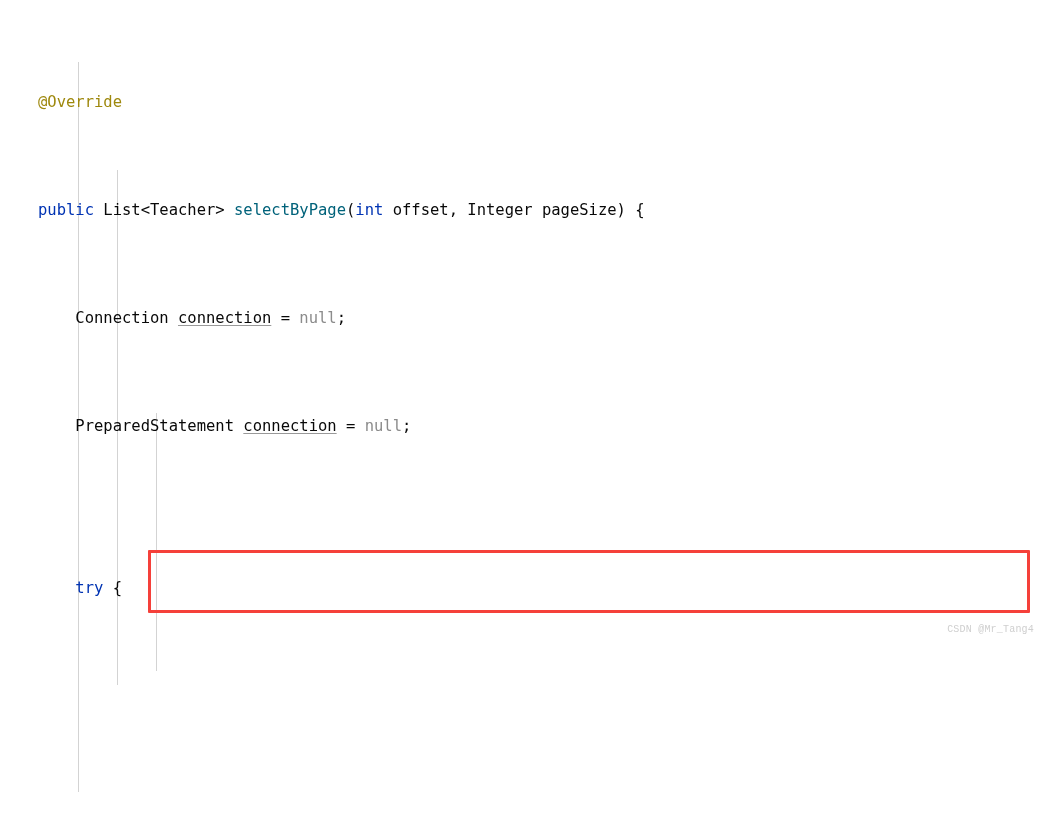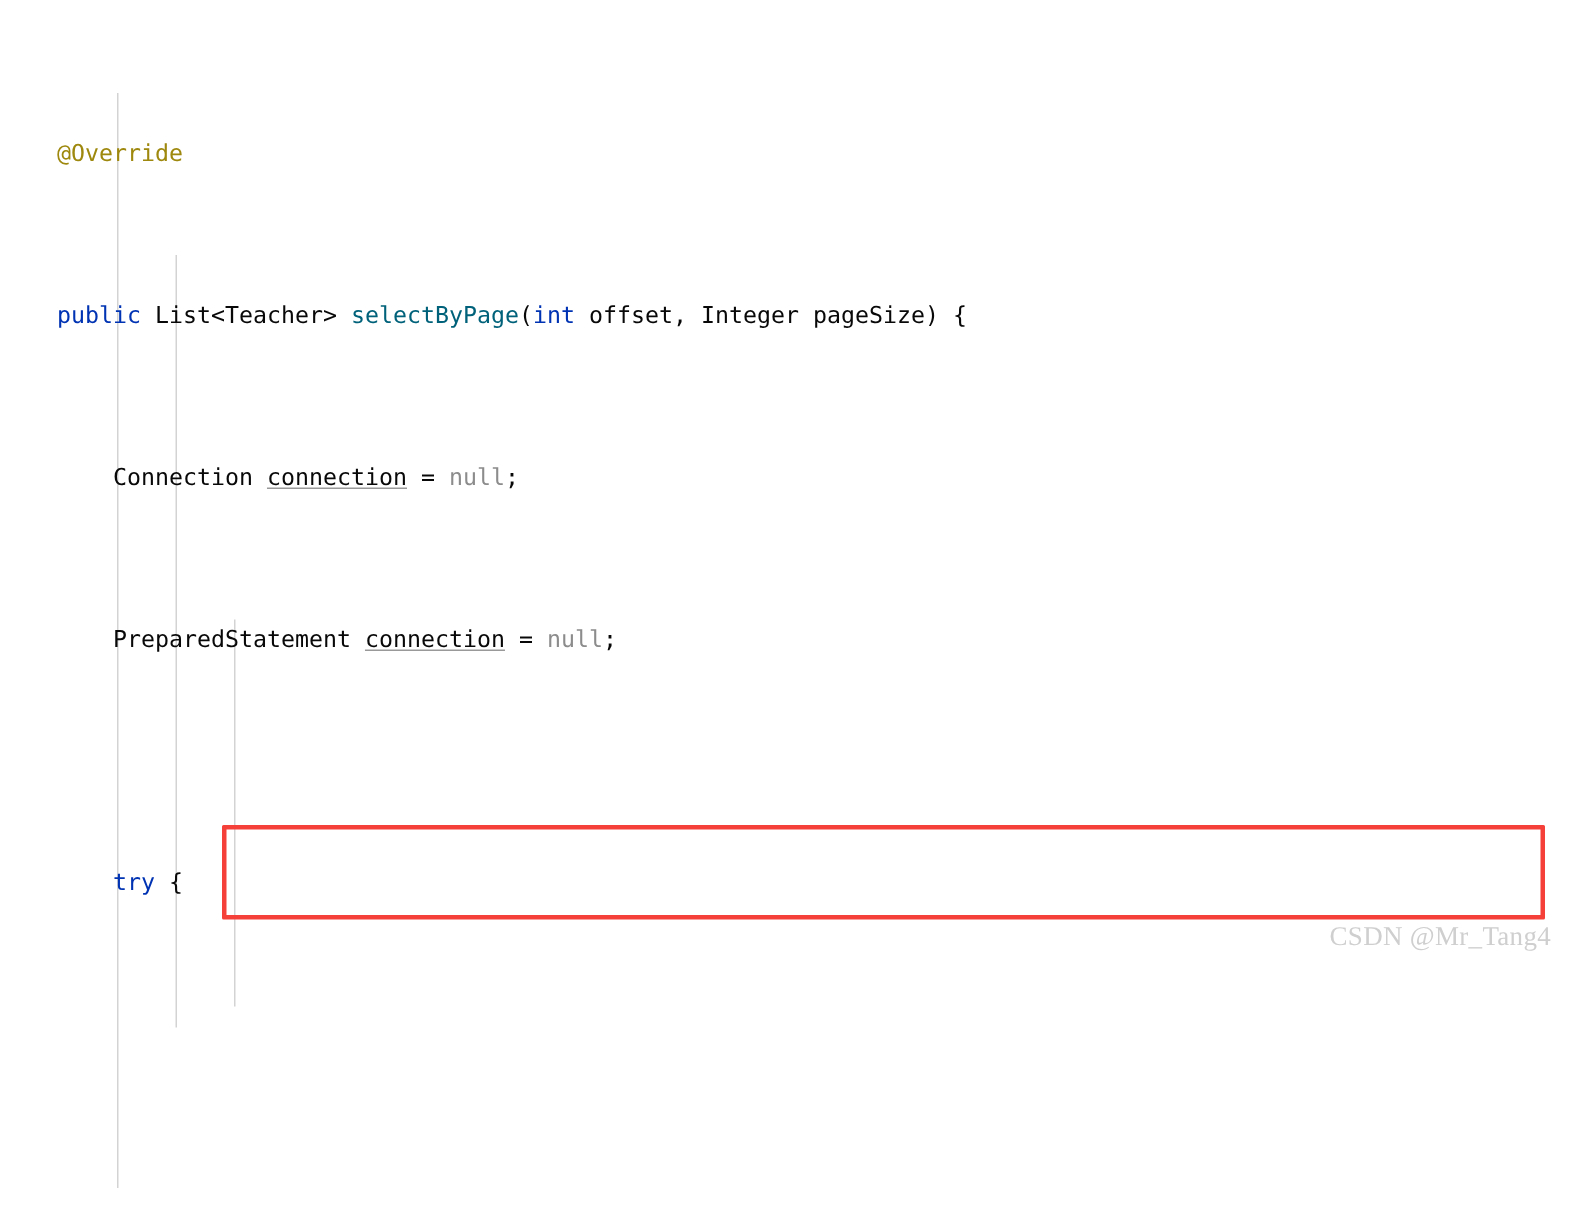--- a/index.html
+++ b/index.html
@@ -58,22 +58,22 @@
     border-radius: 1px;
     pointer-events: none;
   }
 
   
   #watermark {
     position: absolute;
     right: 14px;
     bottom: 6px;
     color: #cfcfcf;
-    font-family: Liberation Serif, serif;
-    font-size: 18px;
+    font-family: Liberation Mono, monospace;
+    font-size: 10px;
     letter-spacing: 0.2px;
   }
 </style>
 </head>
 <body>
 
 <div id="editor">
 
   <div class="guide" style="left:78px; top:62px; height:730px;"></div>
   <div class="guide" style="left:117px; top:170px; height:515px;"></div>

